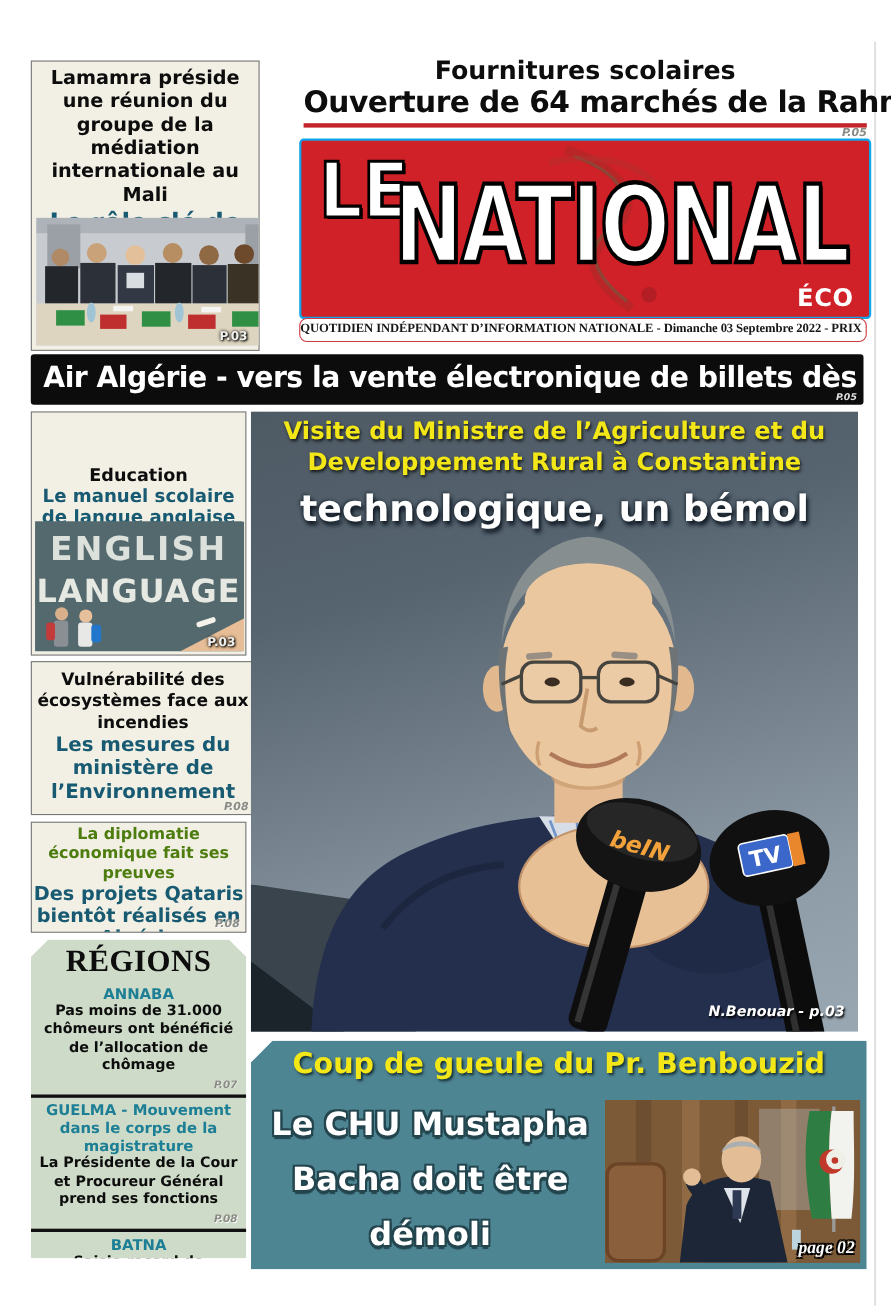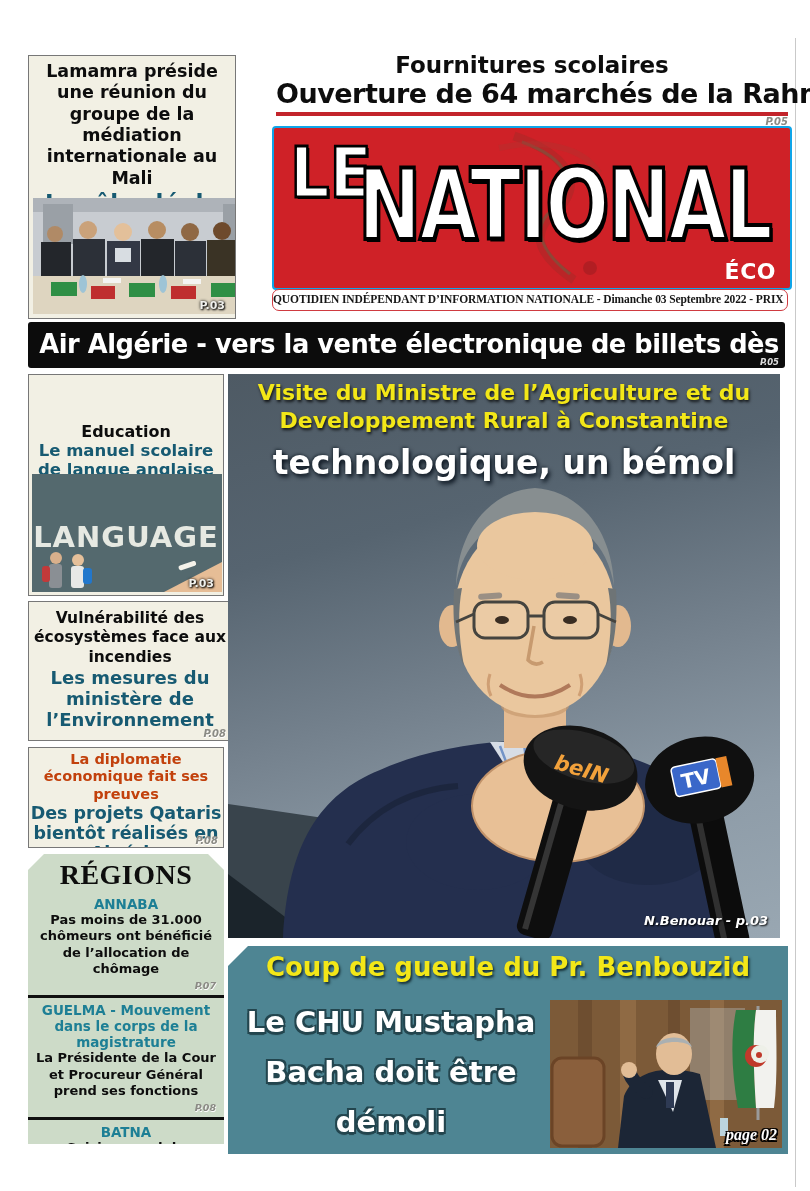--- a/index.html
+++ b/index.html
@@ -51,21 +51,21 @@
   .edu .kicker{font-weight:bold;font-size:16px;color:#0d0d0d;margin-top:43px;}
   .edu .headline{font-weight:bold;font-size:16.5px;line-height:1.18;}
   .edu .photo{position:absolute;left:3px;right:3px;bottom:3px;height:118px;background:#5d7277;}
 
   .env{left:28px;top:601px;width:204px;height:140px;padding-top:7px;}
   .env .kicker{font-weight:bold;font-size:15.5px;line-height:1.25;color:#0d0d0d;}
   .env .headline{font-weight:bold;font-size:18px;line-height:1.15;margin-top:1px;}
   .env .ptag,.qatar .ptag{position:absolute;right:5px;bottom:1px;}
 
   .qatar{left:28px;top:747px;width:196px;height:101px;padding-top:3px;}
-  .qatar .kicker{font-weight:bold;font-size:14.5px;line-height:1.2;color:#c2410c;}
+  .qatar .kicker{font-weight:bold;font-size:14.5px;line-height:1.2;color:#4d7c0f;}
   .qatar .headline{font-weight:bold;font-size:17.5px;line-height:1.15;}
 
   
   .regions{position:absolute;left:28px;top:854px;width:196px;height:290px;background:#cddbc8;text-align:center;
            clip-path:polygon(16px 0,180px 0,100% 16px,100% 100%,0 100%,0 16px);padding-top:5px;box-sizing:border-box;}
   .regions h2{margin:0 0 5px 0;font-family:"Liberation Serif",serif;font-size:28px;letter-spacing:0.5px;color:#0d0d0d;}
   .regions .loc{font-weight:bold;font-size:13.5px;color:#1d7f95;line-height:1.2;}
   .regions .body{font-weight:bold;font-size:13px;line-height:1.25;color:#0d0d0d;padding:0 4px;}
   .regions .rtag{text-align:right;padding-right:8px;margin-top:-3px;}
   .regions .rtag span{color:#8a8a84;font:bold italic 9.5px "DejaVu Sans",sans-serif;text-shadow:0.5px 0.5px 0 #fff;}
@@ -185,20 +185,21 @@
           <rect x="10" y="92" width="8" height="16" rx="3" fill="#c23a3a"></rect>
           <circle cx="46" cy="86" r="6" fill="#e6c09a"></circle>
           <rect x="39" y="92" width="13" height="22" rx="3" fill="#e8e8e6"></rect>
           <rect x="51" y="94" width="9" height="16" rx="3" fill="#2277cc"></rect>
         </g>
         <g>
           <polygon points="132,118 190,88 190,118" fill="#e6bd96"></polygon>
           <rect x="146" y="92" width="18" height="5" rx="2" fill="#f4f2ea" transform="rotate(-18 146 92)"></rect>
         </g>
       </svg>
+      <div class="chalk1">ENGLISH</div>
       <div class="chalk2">LANGUAGE</div>
       <span class="photo-tag">P.03</span>
     </div>
   </section>
 
   <section class="box env">
     <div class="kicker">Vulnérabilité des écosystèmes face aux incendies</div>
     <div class="headline teal">Les mesures du ministère de l’Environnement</div>
     <span class="ptag">P.08</span>
   </section>

